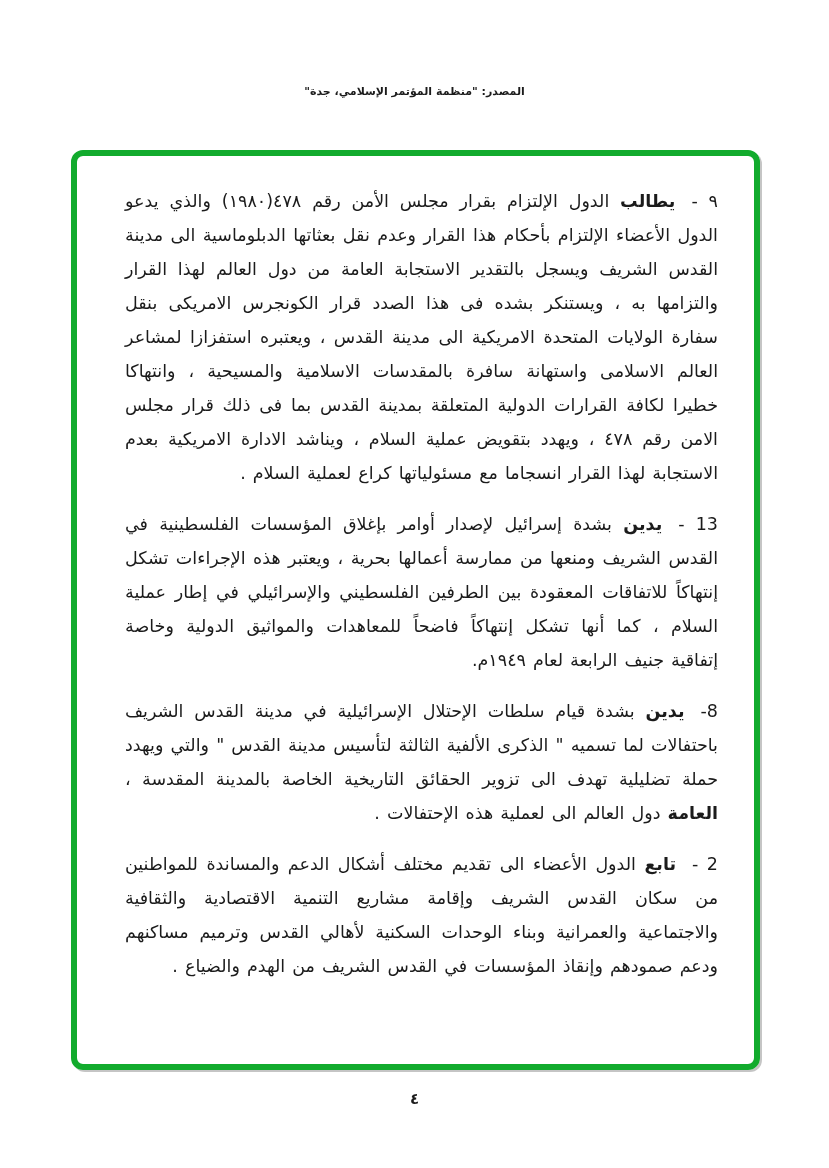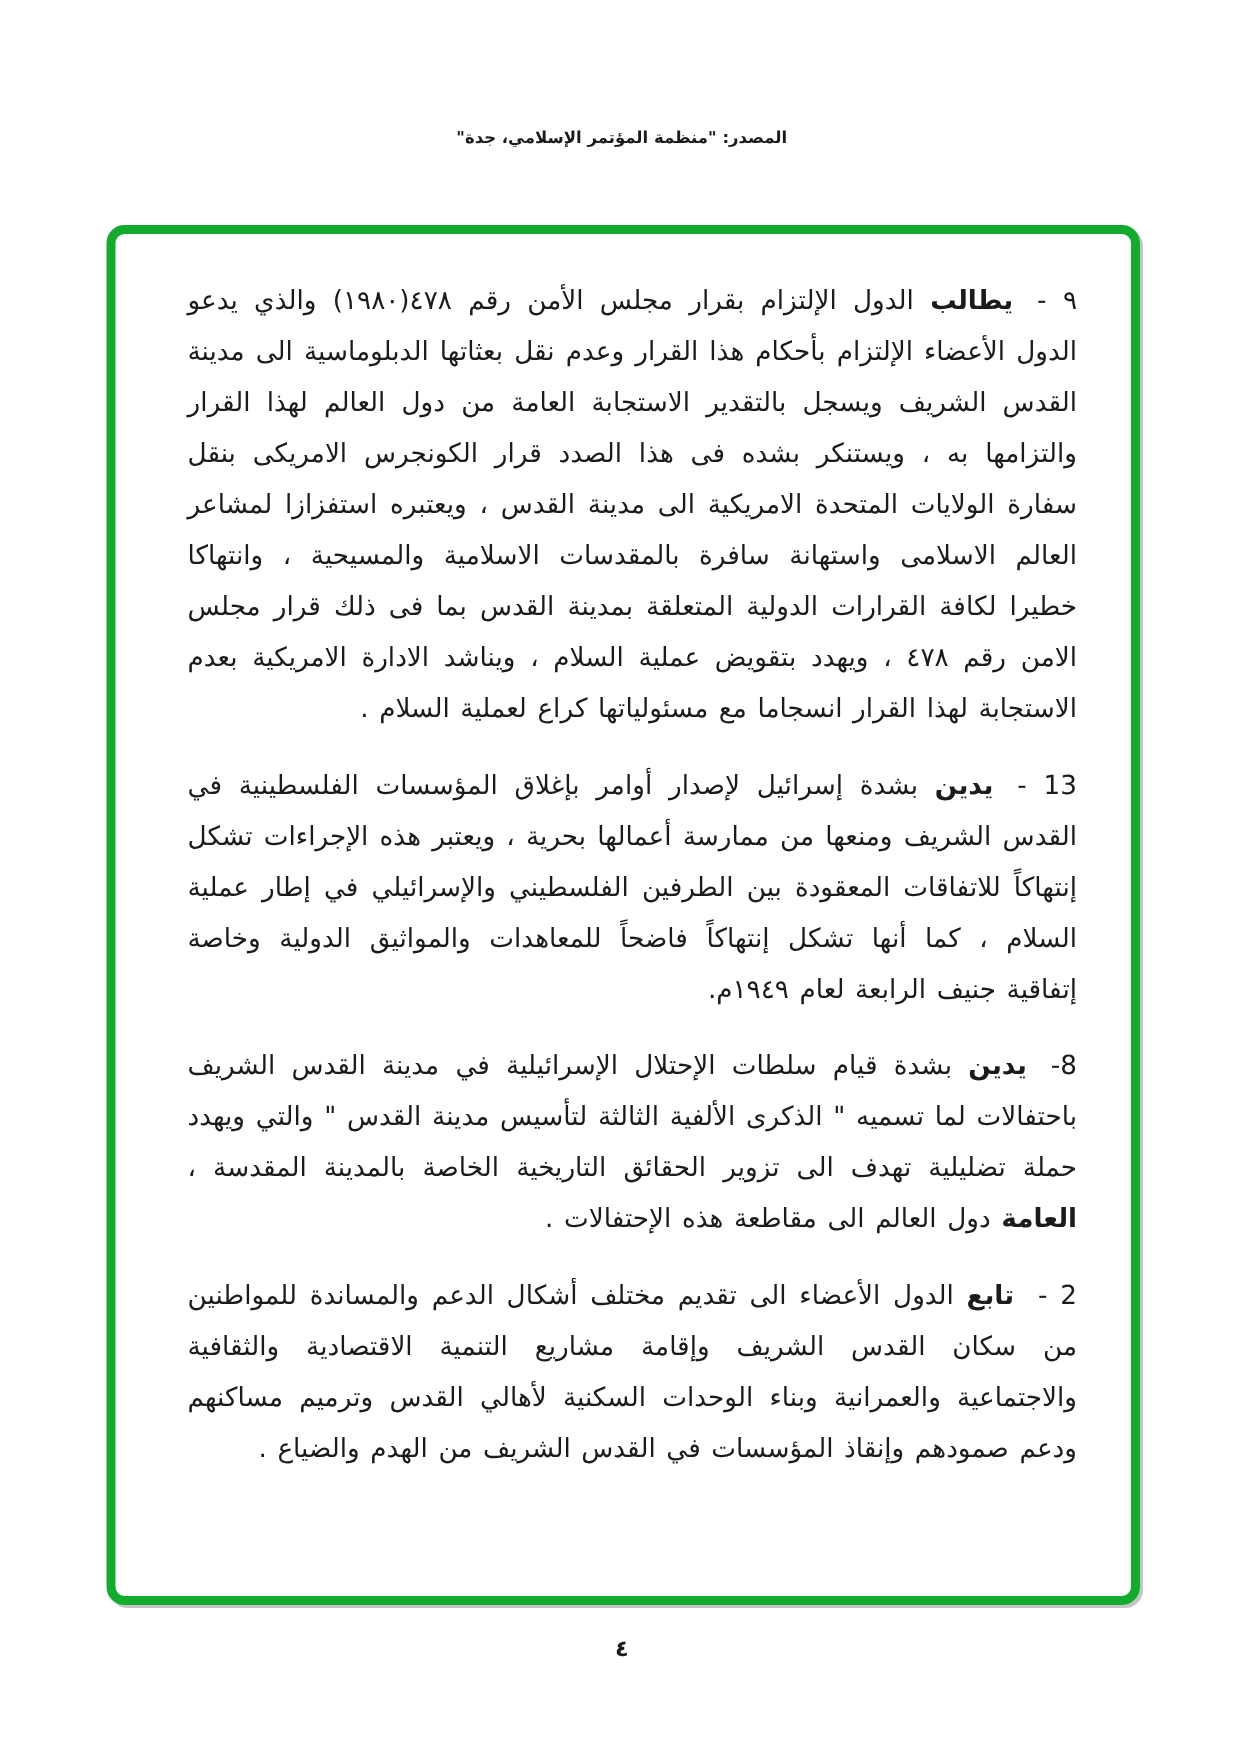--- a/index.html
+++ b/index.html
@@ -84,18 +84,18 @@
 <body>
 
 <div class="doc-header">
   <div class="line2">المصدر:  "منظمة المؤتمر الإسلامي، جدة"</div>
 </div>
 
 <div class="content-frame">
   <div class="content-inner">
       <p class="res-item"><span class="num">٩ -</span><b>يطالب</b><span> الدول الإلتزام بقرار مجلس الأمن رقم ٤٧٨(١٩٨٠) والذي يدعو الدول الأعضاء الإلتزام بأحكام هذا القرار وعدم نقل بعثاتها الدبلوماسية الى مدينة القدس الشريف ويسجل بالتقدير الاستجابة العامة من دول العالم لهذا القرار والتزامها به ، ويستنكر بشده فى هذا الصدد قرار الكونجرس الامريكى بنقل سفارة الولايات المتحدة الامريكية الى مدينة القدس ، ويعتبره استفزازا لمشاعر العالم الاسلامى واستهانة سافرة بالمقدسات الاسلامية والمسيحية ، وانتهاكا خطيرا لكافة القرارات الدولية المتعلقة بمدينة القدس بما فى ذلك قرار مجلس الامن رقم ٤٧٨ ، ويهدد بتقويض عملية السلام ، ويناشد الادارة الامريكية بعدم الاستجابة لهذا القرار انسجاما مع مسئولياتها كراع لعملية السلام .</span></p>
       <p class="res-item"><span class="num">13 -</span><b>يدين</b><span> بشدة إسرائيل لإصدار أوامر بإغلاق المؤسسات الفلسطينية في القدس الشريف ومنعها من ممارسة أعمالها بحرية ، ويعتبر هذه الإجراءات تشكل إنتهاكاً للاتفاقات المعقودة بين الطرفين الفلسطيني والإسرائيلي في إطار عملية السلام ، كما أنها تشكل إنتهاكاً فاضحاً للمعاهدات والمواثيق الدولية وخاصة إتفاقية جنيف الرابعة لعام ١٩٤٩م.</span></p>
-      <p class="res-item"><span class="num">8-</span><b>يدين</b><span> بشدة قيام سلطات الإحتلال الإسرائيلية في مدينة القدس الشريف باحتفالات لما تسميه " الذكرى الألفية الثالثة لتأسيس مدينة القدس " والتي ويهدد حملة تضليلية تهدف الى تزوير الحقائق التاريخية الخاصة بالمدينة المقدسة ، </span><b>العامة</b><span> دول العالم الى مقاطعة هذه الإحتفالات .</span></p>
+      <p class="res-item"><span class="num">8-</span><b>يدين</b><span> بشدة قيام سلطات الإحتلال الإسرائيلية في مدينة القدس الشريف باحتفالات لما تسميه " الذكرى الألفية الثالثة لتأسيس مدينة القدس " والتي ويهدد حملة تضليلية تهدف الى تزوير الحقائق التاريخية الخاصة بالمدينة المقدسة ، </span><b>العامة</b><span> دول العالم الى لعملية هذه الإحتفالات .</span></p>
       <p class="res-item"><span class="num">2 -</span><b>تابع</b><span> الدول الأعضاء الى تقديم مختلف أشكال الدعم والمساندة للمواطنين من  سكان القدس الشريف وإقامة مشاريع التنمية الاقتصادية والثقافية والاجتماعية والعمرانية وبناء الوحدات السكنية لأهالي القدس وترميم مساكنهم ودعم صمودهم وإنقاذ المؤسسات في القدس الشريف من الهدم والضياع .</span></p>
     </div>
 </div>
 
 <div class="page-number">٤</div>
 
 </body></html>

